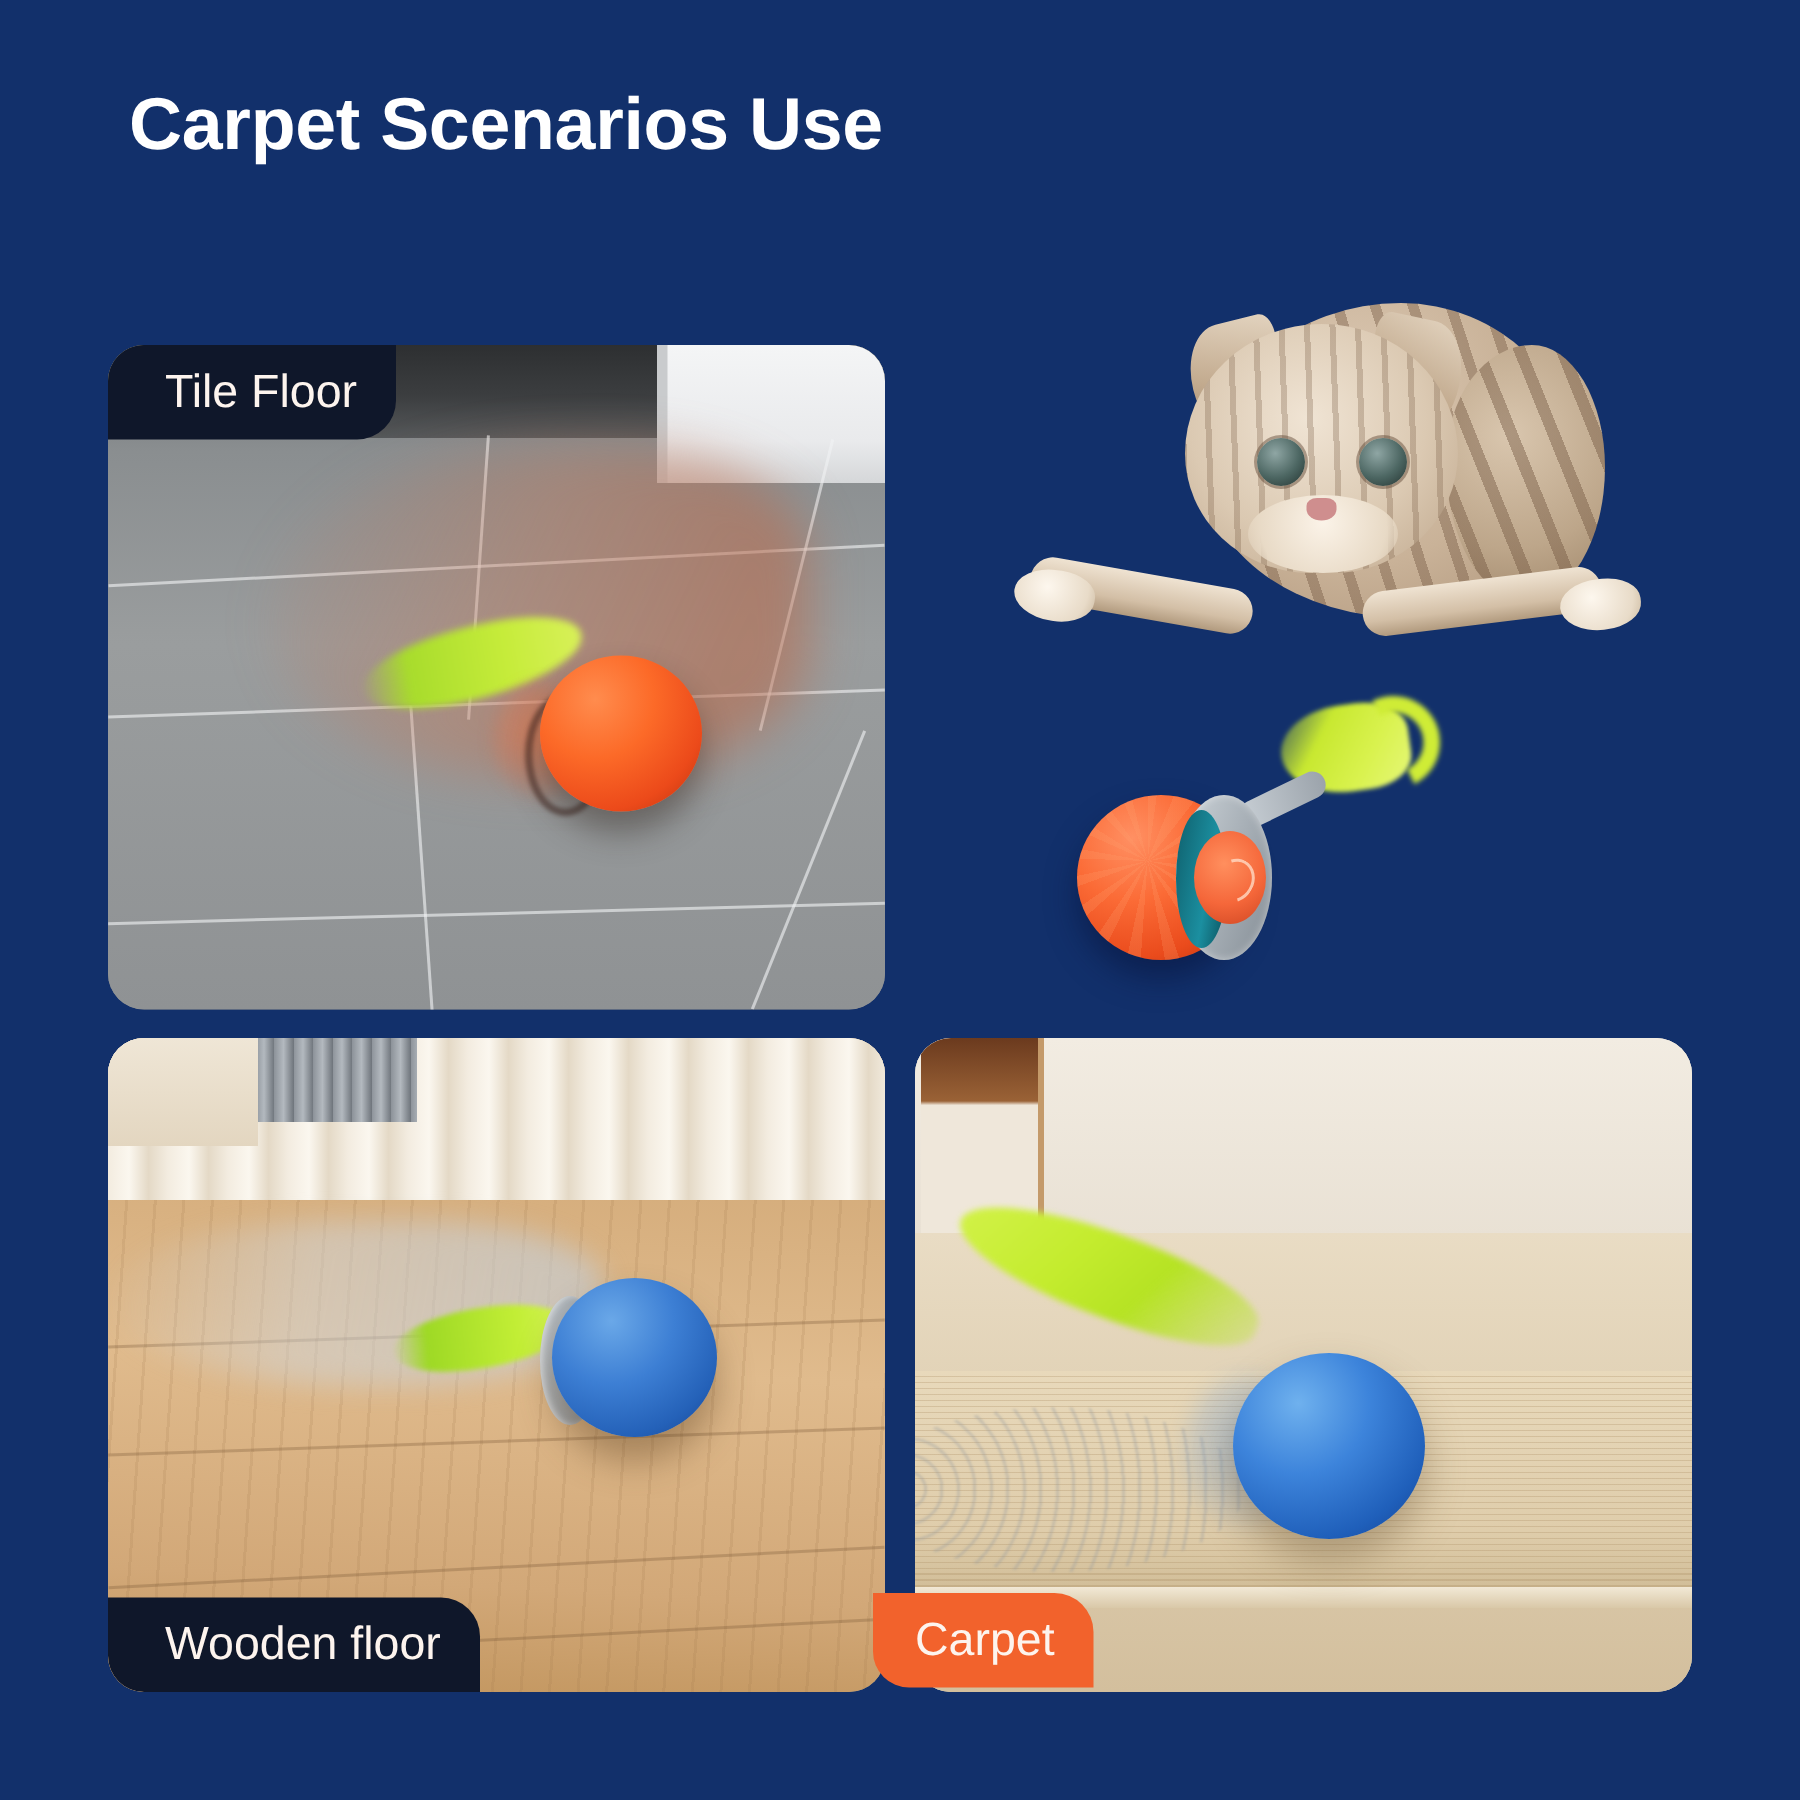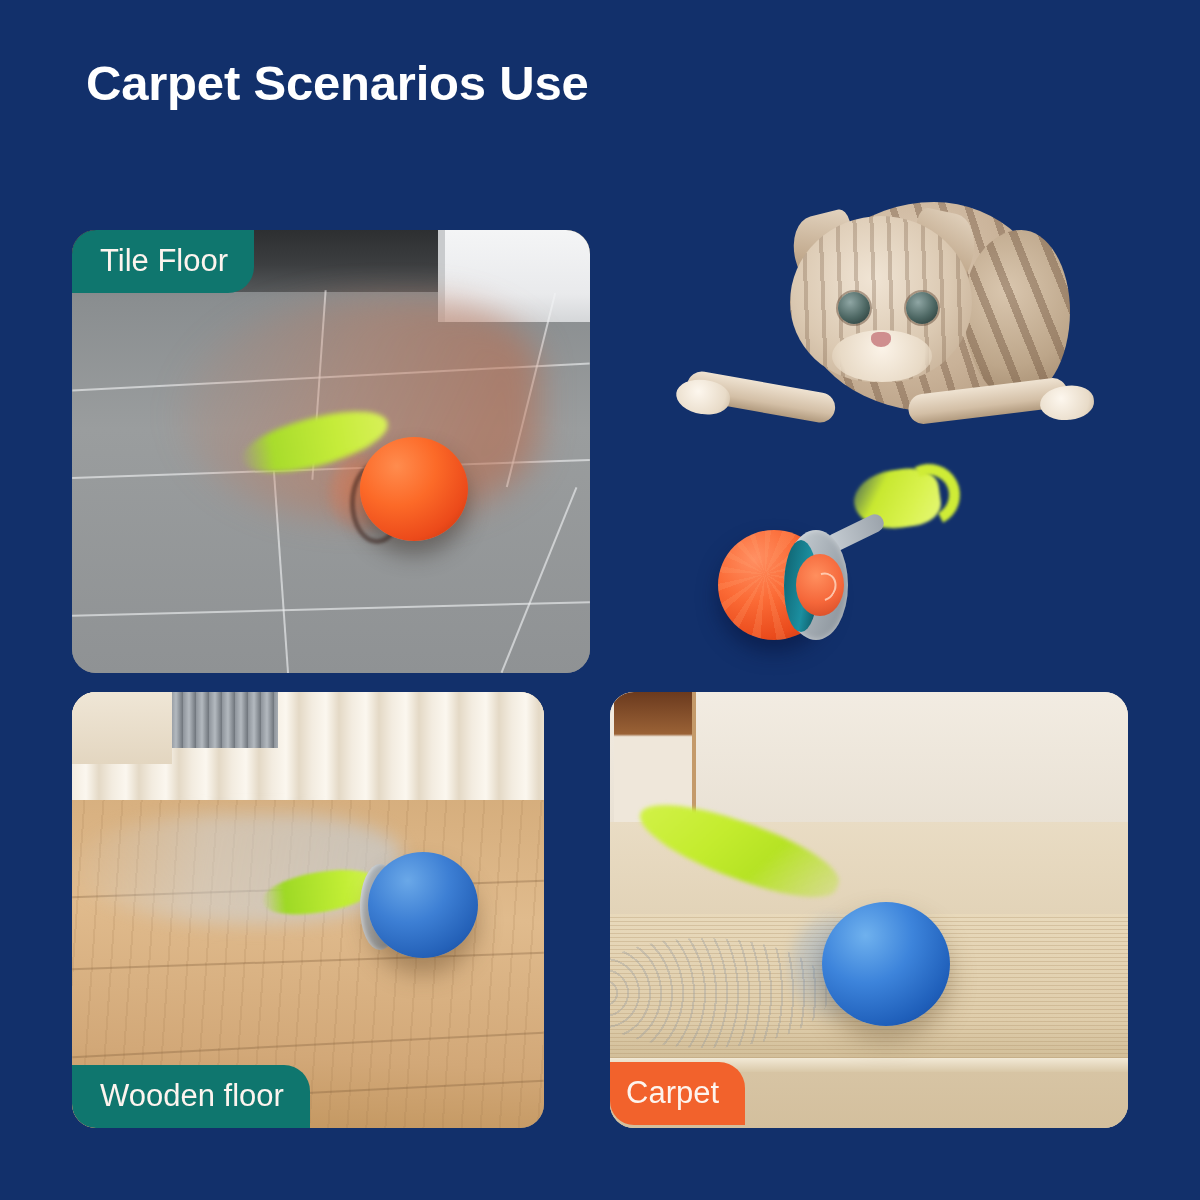--- a/index.html
+++ b/index.html
@@ -35,48 +35,48 @@
   }
 
   
   .panel {
     position: absolute;
     border-radius: 24px;
     overflow: hidden;
     background: #888;
   }
   #panel-tile      { left: 72px;  top: 230px; width: 518px; height: 443px; }
-  #panel-wooden    { left: 72px;  top: 692px; width: 472px; height: 436px; }
+  #panel-wooden    { left: 72px;  top: 692px; width: 518px; height: 436px; }
   #panel-carpet    { left: 610px; top: 692px; width: 518px; height: 436px; }
 
   .scene { position: absolute; inset: 0; }
 
   
   .badge {
     position: absolute;
-    background: #0f766e;
+    background: #0f172a;
     color: #fdf4ee;
     font-size: 31px;
     line-height: 1;
-    padding: 15px 26px 17px 28px;
+    padding: 15px 26px 17px 38px;
     white-space: nowrap;
     z-index: 40;
   }
   .badge-tl  { left: 0;  top: 0;     border-bottom-right-radius: 26px; border-top-left-radius: 24px; }
   .badge-bl  { left: 0;  bottom: 0;  border-top-right-radius: 26px;    border-bottom-left-radius: 24px; }
 
   #badge-carpet {
     position: absolute;
-    left: 610px;
+    left: 582px;
     top: 1062px;
     background: #f2622c;
     color: #fdf4ee;
     font-size: 31px;
     line-height: 1;
-    padding: 15px 26px 17px 16px;
+    padding: 15px 26px 17px 28px;
     border-top-right-radius: 26px;
     border-bottom-left-radius: 24px;
     white-space: nowrap;
     z-index: 60;
   }
 
   
   .tile-bg {
     position: absolute; inset: 0;
     background:

